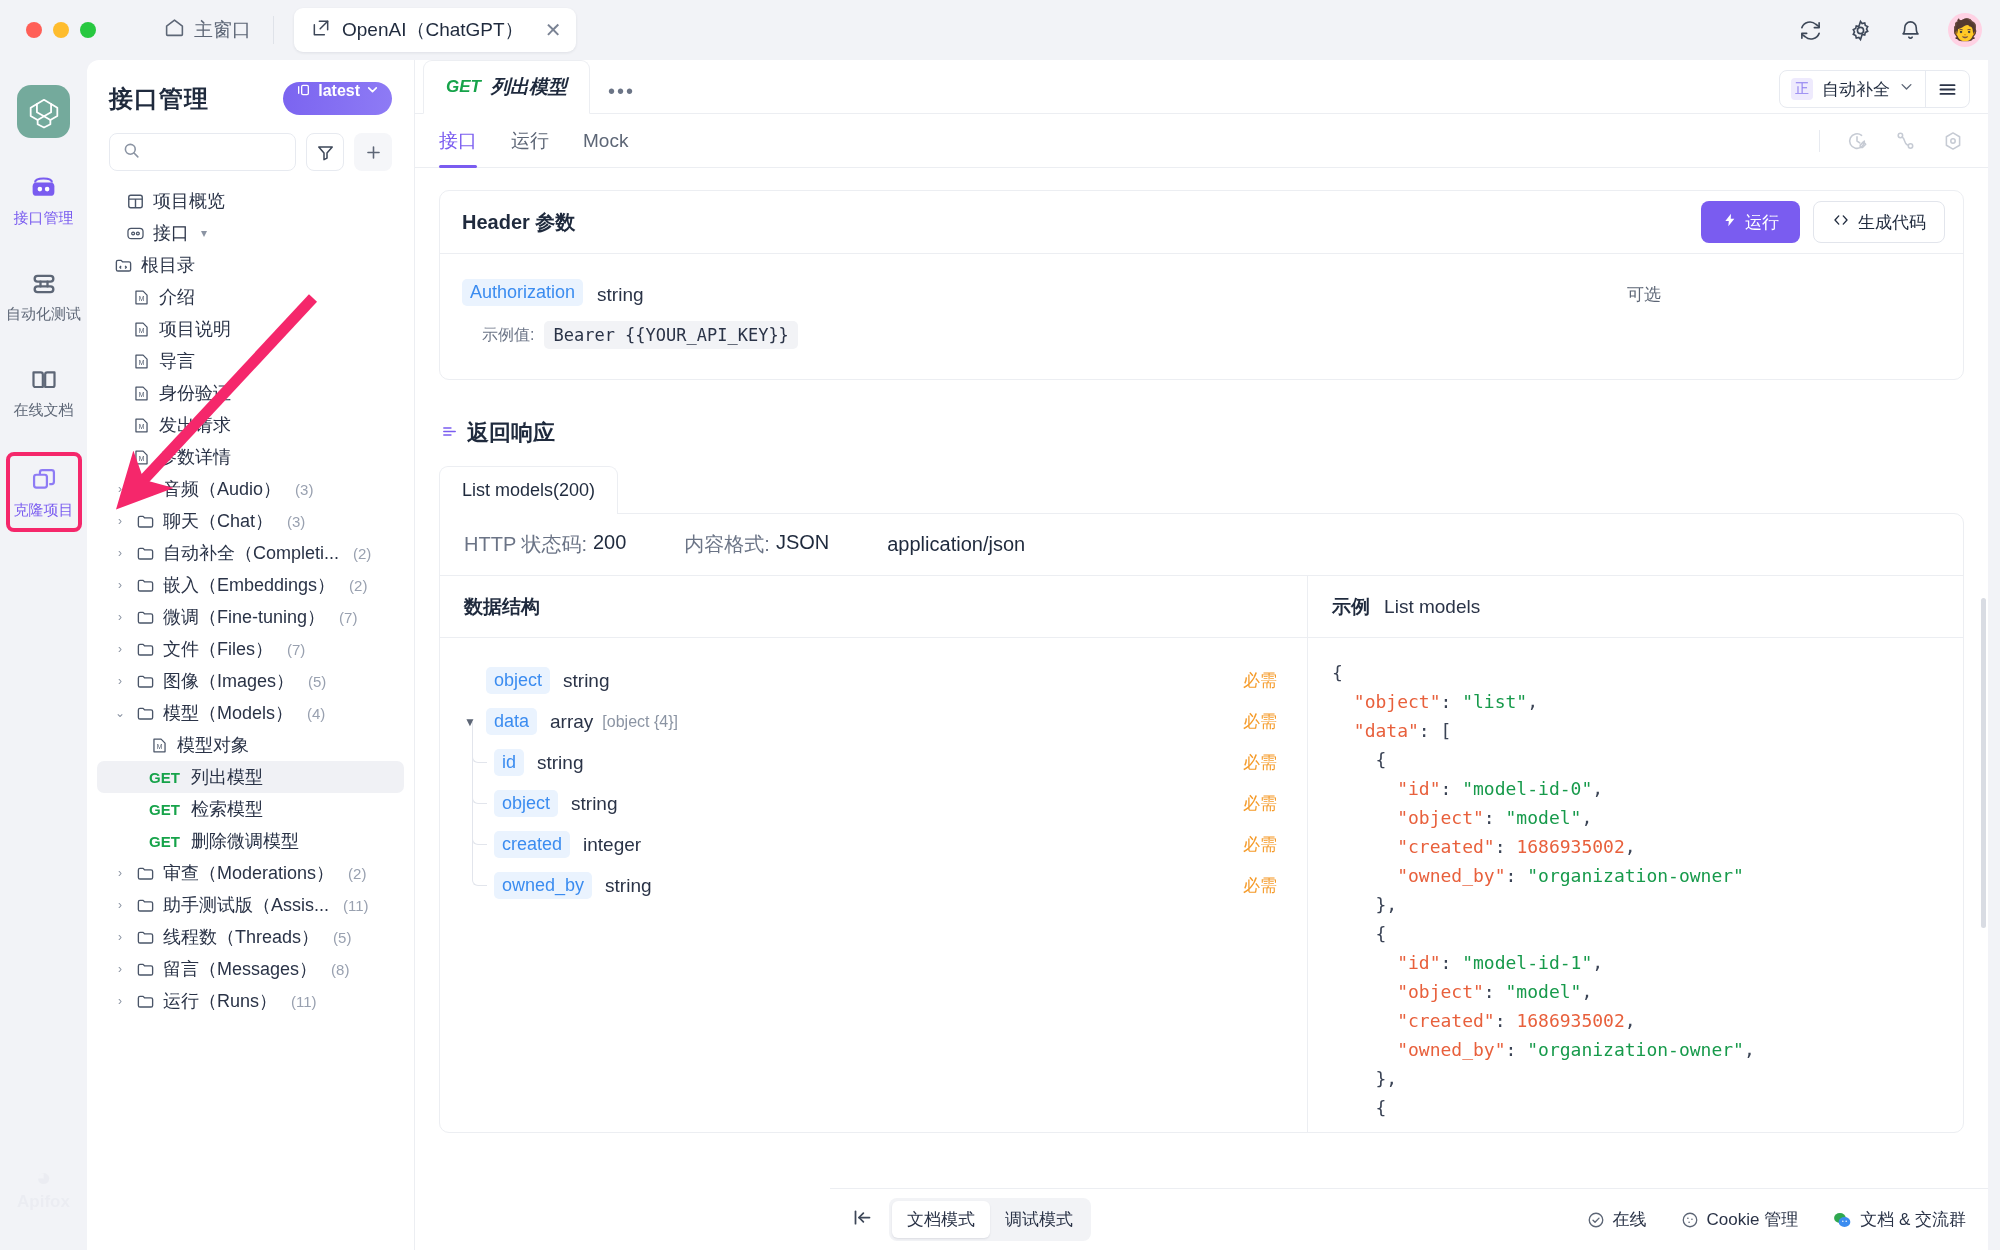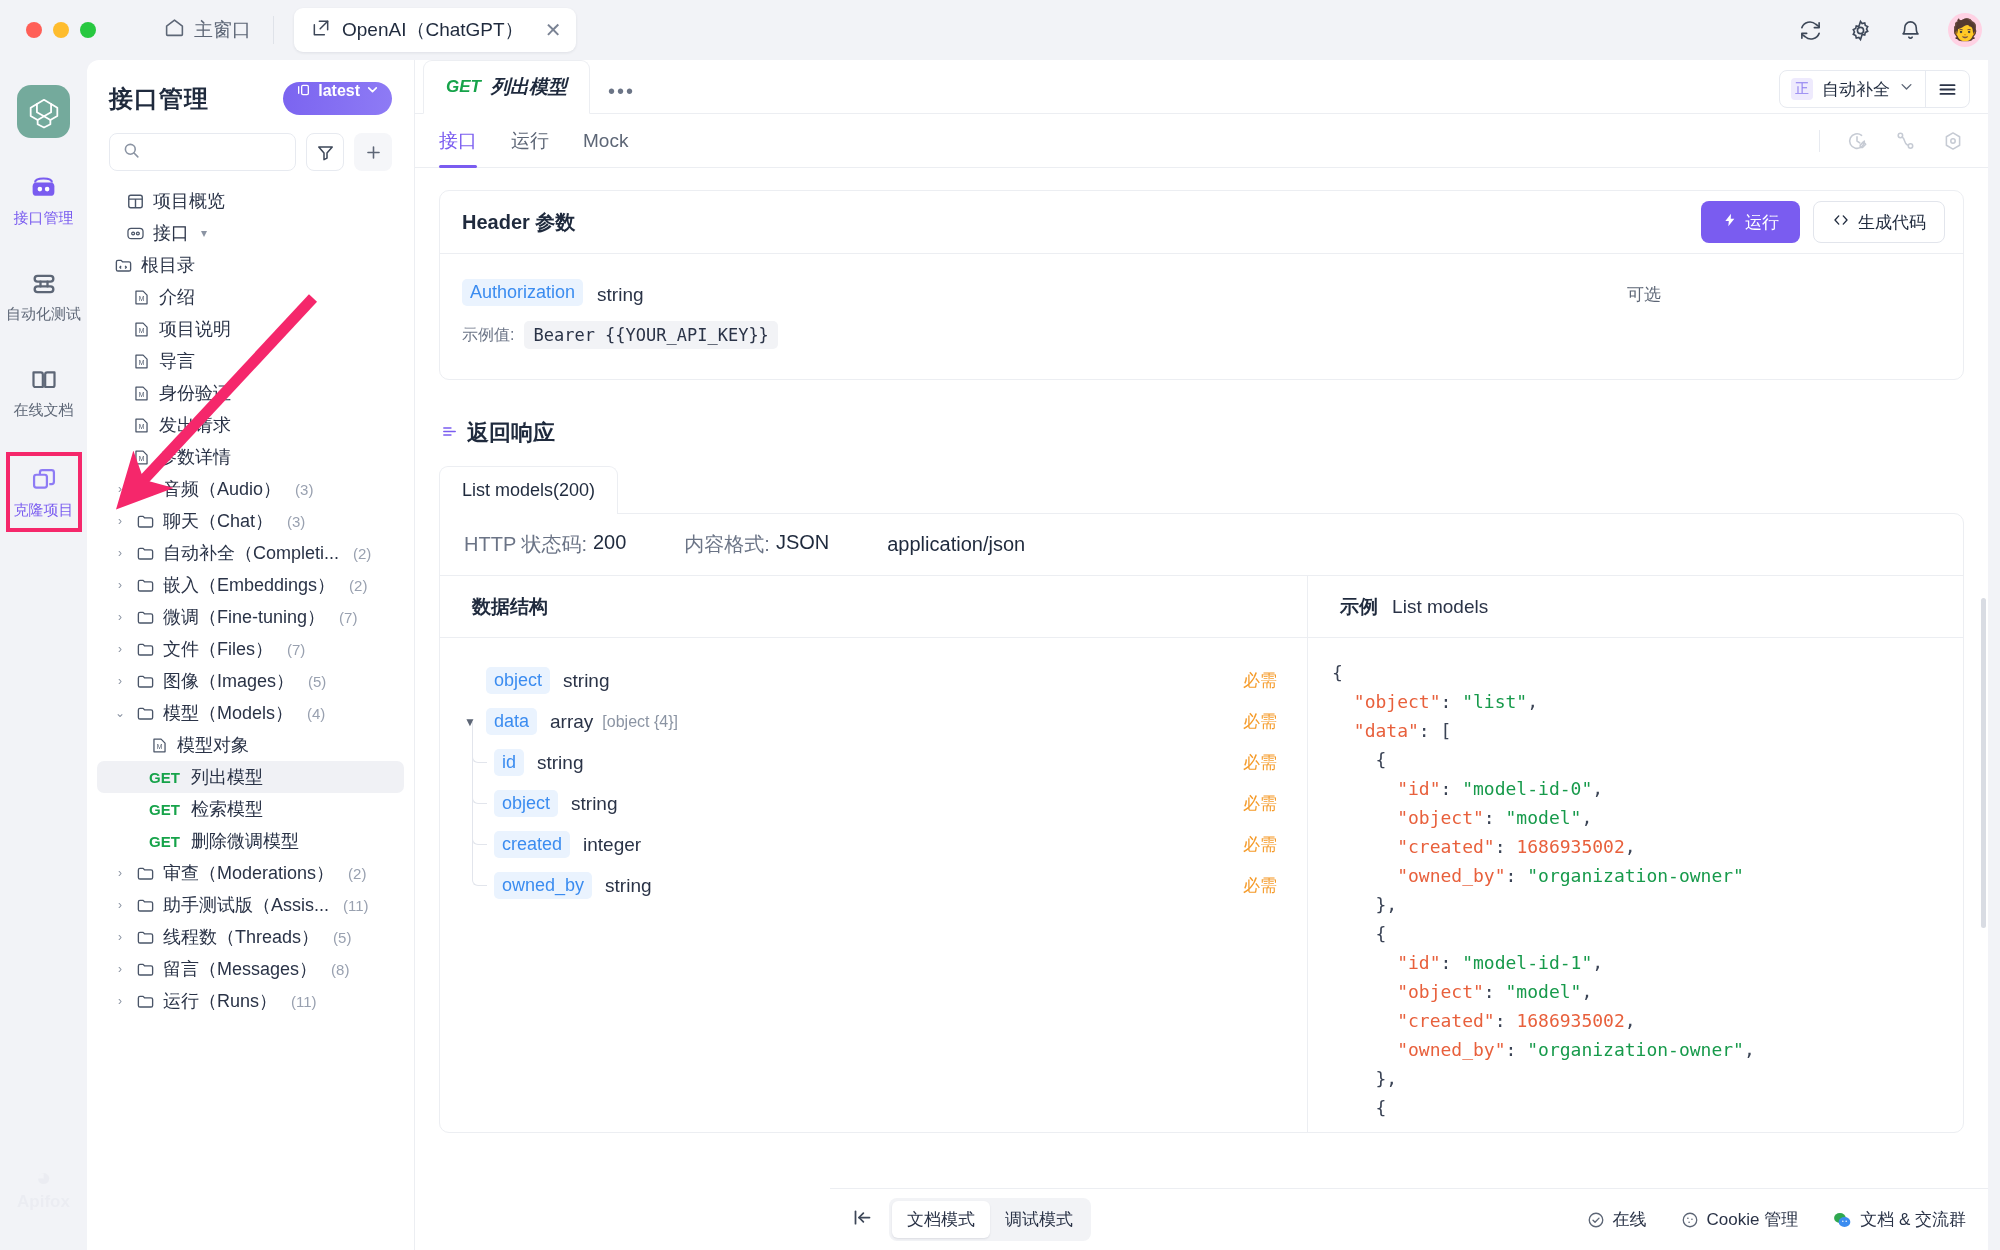--- a/index.html
+++ b/index.html
@@ -61,21 +61,21 @@
   .rail-item {
     margin-top: 28px; width: 71px; padding: 7px 0 6px;
     display: flex; flex-direction: column; align-items: center; gap: 6px;
     border-radius: 9px;
   }
   .rail-item .ri-ico { width: 30px; height: 30px; display:flex; align-items:center; justify-content:center; color: #5d6676; }
   .rail-item .ri-lbl { font-size: 15px; color: #5d6676; white-space: nowrap; }
   .rail-item.active .ri-ico { color: #7a5cf0; }
   .rail-item.active .ri-lbl { color: #7a5cf0; }
   .rail-item.boxed {
-    border: 4px solid #f5276b; border-radius: 0; padding: 9px 0 8px;
+    border: 4px solid #f5276b; border-radius: 8px; padding: 9px 0 8px;
     width: 76px; margin-top: 26px;
   }
   .rail-foot {
     position: absolute; bottom: 38px; left: 0; width: 87px;
     display: flex; flex-direction: column; align-items: center; gap: 2px;
     opacity: .55;
   }
   .rail-foot .fo-ico { font-size: 26px; color: #e6e8ee; line-height: 1; }
   .rail-foot .fo-lbl { font-size: 17px; color: #e6e8ee; font-weight: bold; }
 
@@ -164,21 +164,21 @@
   .btn-gen {
     height: 42px; padding: 0 18px; border-radius: 8px; background: #fff; color: #1f2a3d;
     border: 1px solid #e2e5ec; display: flex; align-items: center; gap: 8px; font-size: 17px;
   }
   .param-body { padding: 25px 22px 30px 22px; }
   .param-row { display: flex; align-items: flex-end; }
   .pname { background: #eaf3fe; color: #3b8cf0; font-size: 18px; padding: 3px 8px; border-radius: 5px; }
   .ptype { font-size: 19px; color: #2a3347; margin-left: 14px; }
   .popt { margin-left: auto; margin-right: 280px; color: #5d6676; font-size: 17px; }
   .pexample { display: flex; align-items: center; gap: 10px; margin-top: 15px; }
-  .pex-label { font-size: 16px; color: #6b7486; }
+  .pex-label { font-size: 16px; color: #6b7486; margin-left: 20px; }
   .pex-val {
     font-family: "DejaVu Sans Mono", "Liberation Mono", monospace; font-size: 17px;
     background: #f2f3f6; color: #2a3347; padding: 4px 9px; border-radius: 5px;
   }
 
   .sec-title { display: flex; align-items: center; gap: 9px; margin: 38px 0 0 26px; }
   .sec-title .sico { color: #7a5cf0; font-size: 16px; }
   .sec-title .stxt { font-size: 22px; font-weight: bold; color: #1f2a3d; }
 
   .resp-tabs { margin: 18px 0 0 24px; display: flex; }
@@ -190,21 +190,21 @@
   .resp-card { margin: 0 24px 0 24px; border: 1px solid #eceef2; border-radius: 0 10px 10px 10px; margin-top: -1px; }
   .resp-meta { height: 62px; display: flex; align-items: center; gap: 58px; padding: 0 24px; border-bottom: 1px solid #eceef2; font-size: 20px; }
   .rm-k { color: #6b7486; }
   .rm-v { color: #1f2a3d; }
   .rm-pair { display: flex; gap: 6px; }
 
   .resp-split { display: flex; min-height: 470px; }
   .rs-left { flex: 0 0 57%; border-right: 1px solid #eceef2; }
   .rs-right { flex: 1; }
   .rs-head { height: 62px; display: flex; align-items: center; gap: 14px; padding: 0 24px; border-bottom: 1px solid #eceef2; }
-  .rs-head .h1 { font-size: 19px; font-weight: bold; color: #1f2a3d; margin-left: 8px; }
+  .rs-head .h1 { font-size: 19px; font-weight: bold; color: #1f2a3d; }
   .rs-head .h2 { font-size: 19px; color: #2a3347; }
 
   .schema { padding: 22px 24px 20px 24px; }
   .srow { display: flex; align-items: center; height: 41px; position: relative; }
   .srow .tw { width: 22px; font-size: 12px; color: #5d6676; flex: none; }
   .skey { font-size: 18px; padding: 3px 8px; border-radius: 5px; background: #eaf3fe; color: #3b8cf0; }
   .stype { font-size: 19px; color: #2a3347; margin-left: 13px; }
   .sgen { font-size: 16px; color: #8b94a3; margin-left: 9px; }
   .sreq { margin-left: auto; color: #f59b2a; font-size: 17px; margin-right: 6px; }
   .child { padding-left: 30px; position: relative; }

